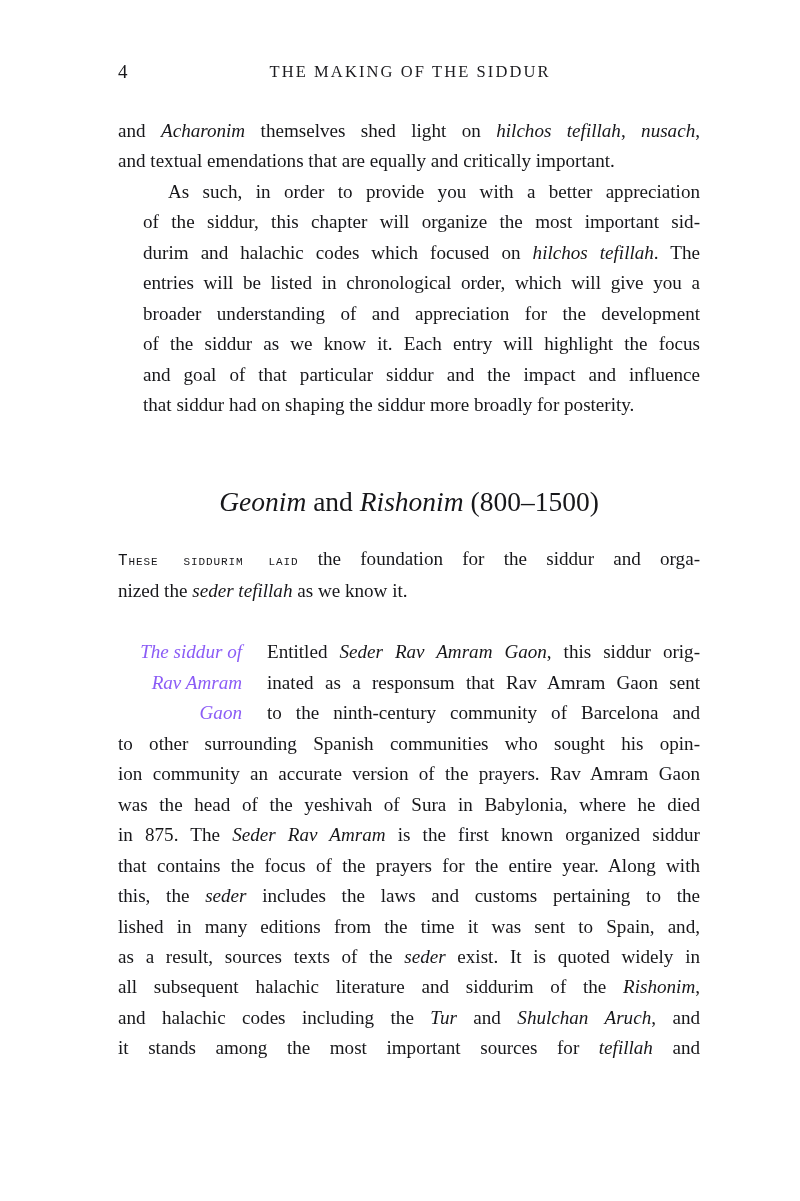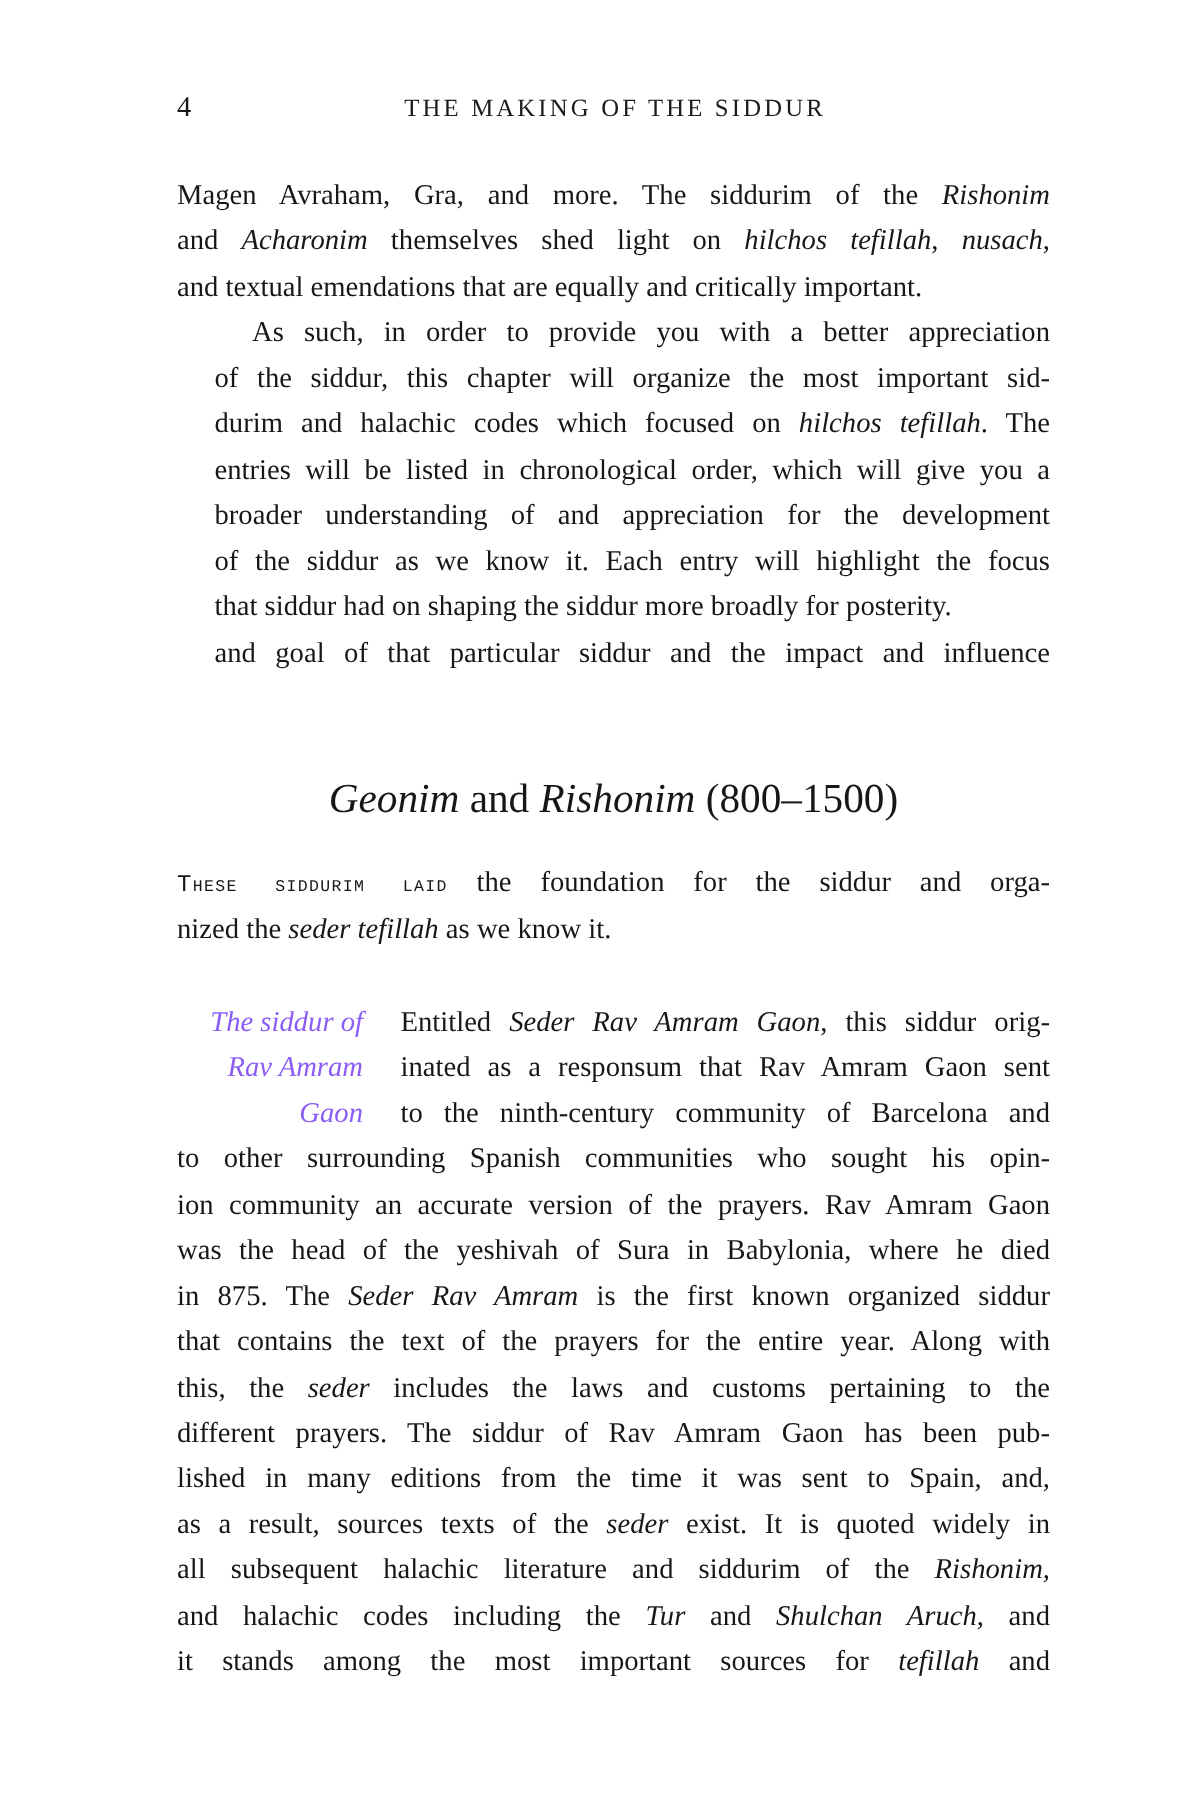--- a/index.html
+++ b/index.html
@@ -139,34 +139,33 @@
 <div class="page">
 
   <div class="running-head">
     <span class="folio">4</span>
     <span class="head-title">THE MAKING OF THE SIDDUR</span>
   </div>
 
   <div class="textblock">
 
     <p class="body">
-      <span class="ln"><span>Magen Avraham, Gra, and more. The siddurim of the</span> <i>Rishonim</i></span>
         <span class="ln"><span>and</span> <i>Acharonim</i> <span>themselves shed light on</span> <i>hilchos tefillah</i><span>,</span> <i>nusach</i><span>,</span></span>
         <span class="ln last">and textual emendations that are equally and critically important.</span>
     </p>
 
     <p class="body indent">
       <span class="ln"><span style="display:inline-block;width:25px"></span><span>As such, in order to provide you with a better appreciation</span></span>
         <span class="ln">of the siddur, this chapter will organize the most important sid-</span>
         <span class="ln"><span>durim and halachic codes which focused on</span> <i>hilchos tefillah</i><span>. The</span></span>
         <span class="ln">entries will be listed in chronological order, which will give you a</span>
         <span class="ln">broader understanding of and appreciation for the development</span>
         <span class="ln">of the siddur as we know it. Each entry will highlight the focus</span>
+        <span class="ln">and goal of that particular siddur and the impact and influence</span>
         <span class="ln last">that siddur had on shaping the siddur more broadly for posterity.</span>
-        <span class="ln">and goal of that particular siddur and the impact and influence</span>
     </p>
 
     <div class="gap-before-heading"></div>
 
     <h2 class="section-heading">
       <i>Geonim</i><span class="roman"> and </span><i>Rishonim</i><span class="roman"> (800–1500)</span>
     </h2>
 
     <div class="gap-after-heading"></div>
 
@@ -185,23 +184,22 @@
       </div>
 
       <p class="body">
         <span class="ln"><span>Entitled </span><i>Seder Rav Amram Gaon</i><span>, this siddur orig-</span></span>
           <span class="ln">inated as a responsum that Rav Amram Gaon sent</span>
           <span class="ln">to the ninth-century community of Barcelona and</span>
           <span class="ln">to other surrounding Spanish communities who sought his opin-</span>
           <span class="ln">ion community an accurate version of the prayers. Rav Amram Gaon</span>
           <span class="ln">was the head of the yeshivah of Sura in Babylonia, where he died</span>
           <span class="ln"><span>in 875. The </span><i>Seder Rav Amram</i><span> is the first known organized siddur</span></span>
-          <span class="ln">that contains the text of the prayers for the entire year. Along with</span>
+          <span class="ln">that contains the focus of the prayers for the entire year. Along with</span>
           <span class="ln"><span>this, the </span><i>seder</i><span> includes the laws and customs pertaining to the</span></span>
-          <span class="ln">different prayers. The siddur of Rav Amram Gaon has been pub-</span>
           <span class="ln">lished in many editions from the time it was sent to Spain, and,</span>
           <span class="ln"><span>as a result, sources texts of the </span><i>seder</i><span> exist. It is quoted widely in</span></span>
           <span class="ln"><span>all subsequent halachic literature and siddurim of the </span><i>Rishonim</i><span>,</span></span>
           <span class="ln"><span>and halachic codes including the </span><i>Tur</i><span> and </span><i>Shulchan Aruch</i><span>, and</span></span>
           <span class="ln"><span>it stands among the most important sources for </span><i>tefillah</i><span> and</span></span>
       </p>
     </div>
 
   </div>
 </div>

